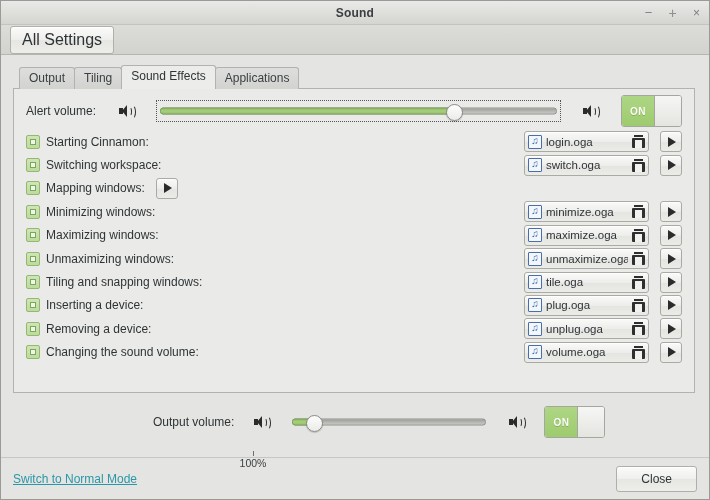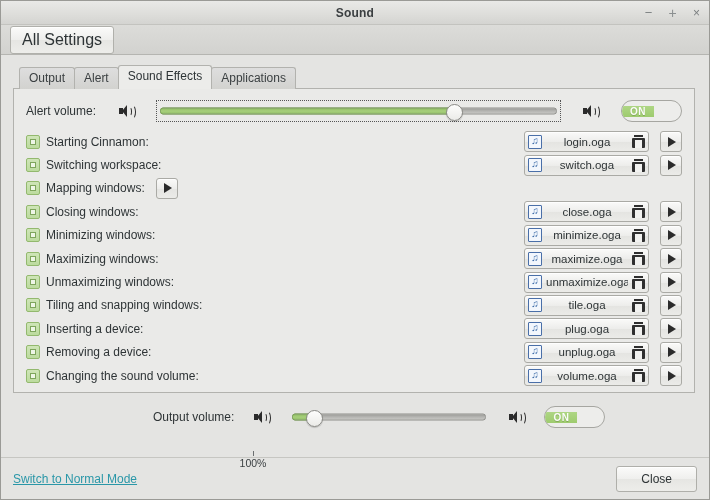--- a/index.html
+++ b/index.html
@@ -160,30 +160,29 @@
     position: absolute; top: 50%;
     width: 15px; height: 15px;
     margin-top: -7.5px; margin-left: -7.5px;
     border-radius: 50%;
     background: linear-gradient(to bottom, #fdfdfc 0%, #ebebe8 100%);
     border: 1px solid #8a8a86;
     box-shadow: 0 1px 1px rgba(0,0,0,.18);
   }
   
   .toggle {
-    width: 61px; height: 22px;
+    width: 61px; height: 32px;
     border: 1px solid #a6a6a1;
-    border-radius: 11px;
+    border-radius: 3px;
     display: flex;
     overflow: hidden;
     background: #ededeb;
     box-sizing: border-box;
     flex: 0 0 61px;
     cursor: default;
-    align-items: center;
   }
   .toggle .on {
     flex: 0 0 32px;
     background: linear-gradient(to bottom, #aed684 0%, #9ecb6e 100%);
     color: #fbfdf8;
     font-size: 10px; font-weight: bold;
     display: flex; align-items: center; justify-content: center;
     letter-spacing: .5px;
     text-shadow: 0 1px 0 rgba(0,0,0,.18);
   }
@@ -222,21 +221,20 @@
     width: 125px; height: 21px;
     box-sizing: border-box;
     border: 1px solid #aaaaa5;
     border-radius: 3px;
     background: linear-gradient(to bottom, #fafaf9 0%, #ededeb 50%, #e4e4e1 51%, #ebebe8 100%);
     display: flex; align-items: center;
     padding: 0 3px 0 3px;
     gap: 4px;
     cursor: default;
     box-shadow: 0 1px 0 rgba(255,255,255,.8) inset;
-    text-align: center;
   }
   .note {
     width: 12px; height: 12px; flex: 0 0 12px;
     border: 1px solid #4a6fa8;
     border-radius: 1px;
     background: #f3f7fd;
     position: relative;
   }
   .note::before {
     content: "\266B";
@@ -350,21 +348,21 @@
   </div>
 
   <div class="toolbar">
     <div class="btn">All Settings</div>
   </div>
 
   <div class="body">
 
     <div class="tabs">
       <div class="tab">Output</div>
-      <div class="tab">Alert</div>
+      <div class="tab">Tiling</div>
       <div class="tab active">Sound Effects</div>
       <div class="tab">Applications</div>
     </div>
 
     <div class="tabframe">
 
       <div class="alertrow">
         <div class="lbl">Alert volume:</div>
         <div class="spk">
           <div class="cone"></div>
@@ -418,36 +416,20 @@
                 <div class="inner"></div>
               </div>
             </div>
             <div class="playbtn">
               <div class="tri"></div>
             </div>
           </div>
           <div class="fxrow">
             <div class="chk"></div>
             <div class="fxlabel">Mapping windows:</div>
-            <div class="playbtn">
-              <div class="tri"></div>
-            </div>
-          </div>
-          <div class="fxrow">
-            <div class="chk"></div>
-            <div class="fxlabel">Closing windows:</div>
-            <div class="filebtn">
-              <div class="note"></div>
-              <div class="fname">close.oga</div>
-              <div class="openico">
-                <div class="top"></div>
-                <div class="bx"></div>
-                <div class="inner"></div>
-              </div>
-            </div>
             <div class="playbtn">
               <div class="tri"></div>
             </div>
           </div>
           <div class="fxrow">
             <div class="chk"></div>
             <div class="fxlabel">Minimizing windows:</div>
             <div class="filebtn">
               <div class="note"></div>
               <div class="fname">minimize.oga</div>

